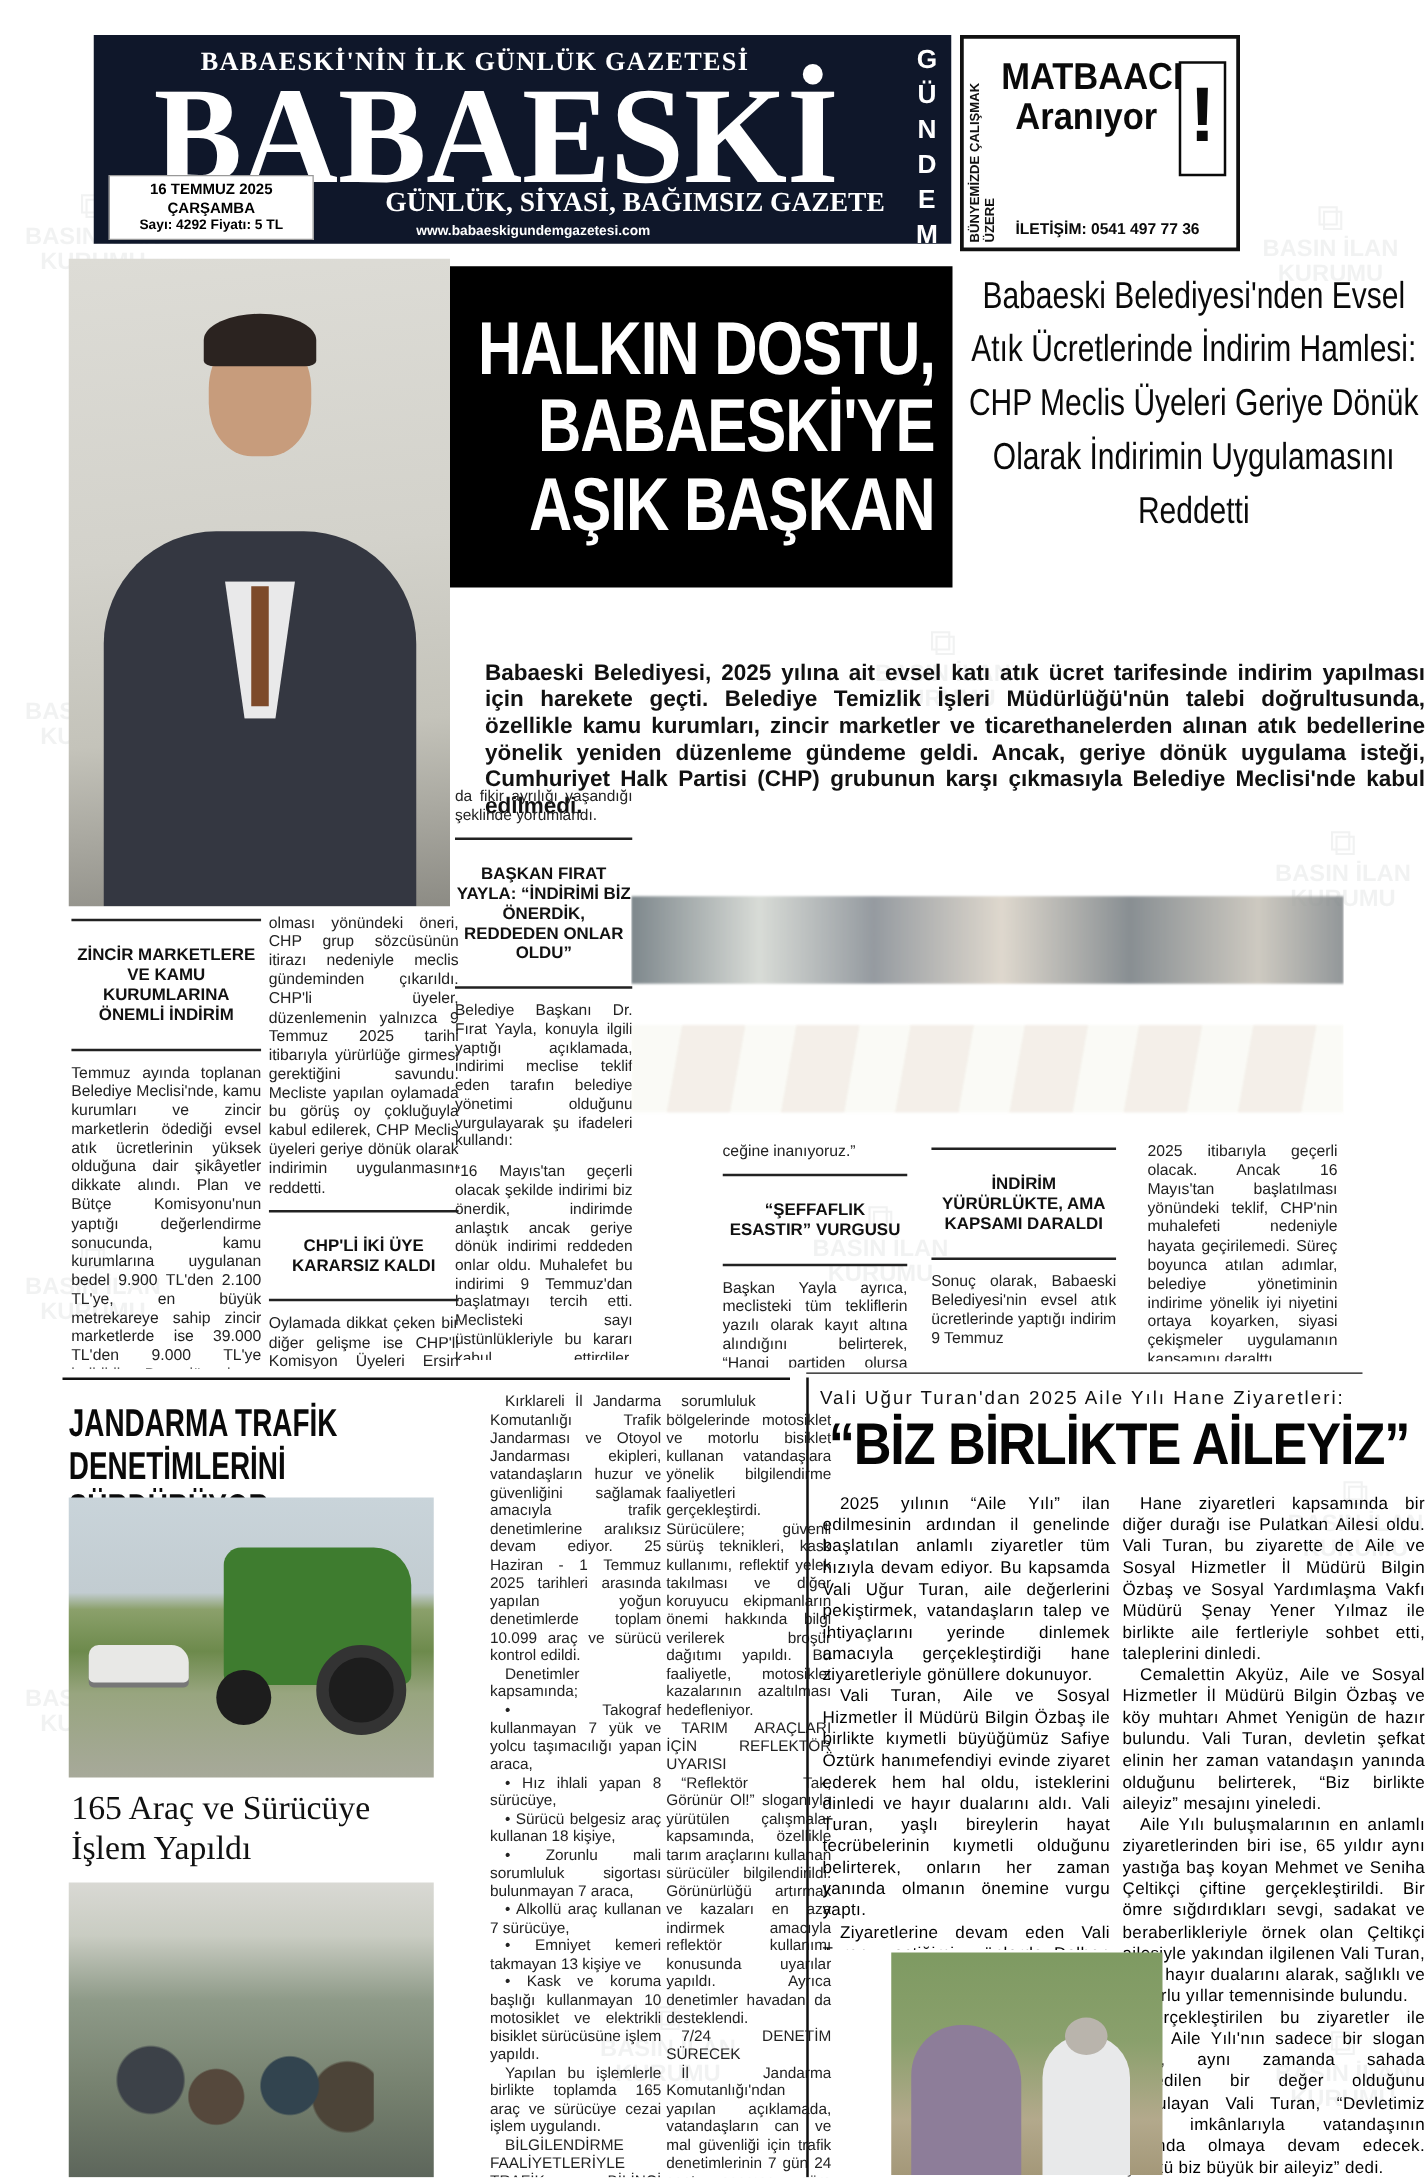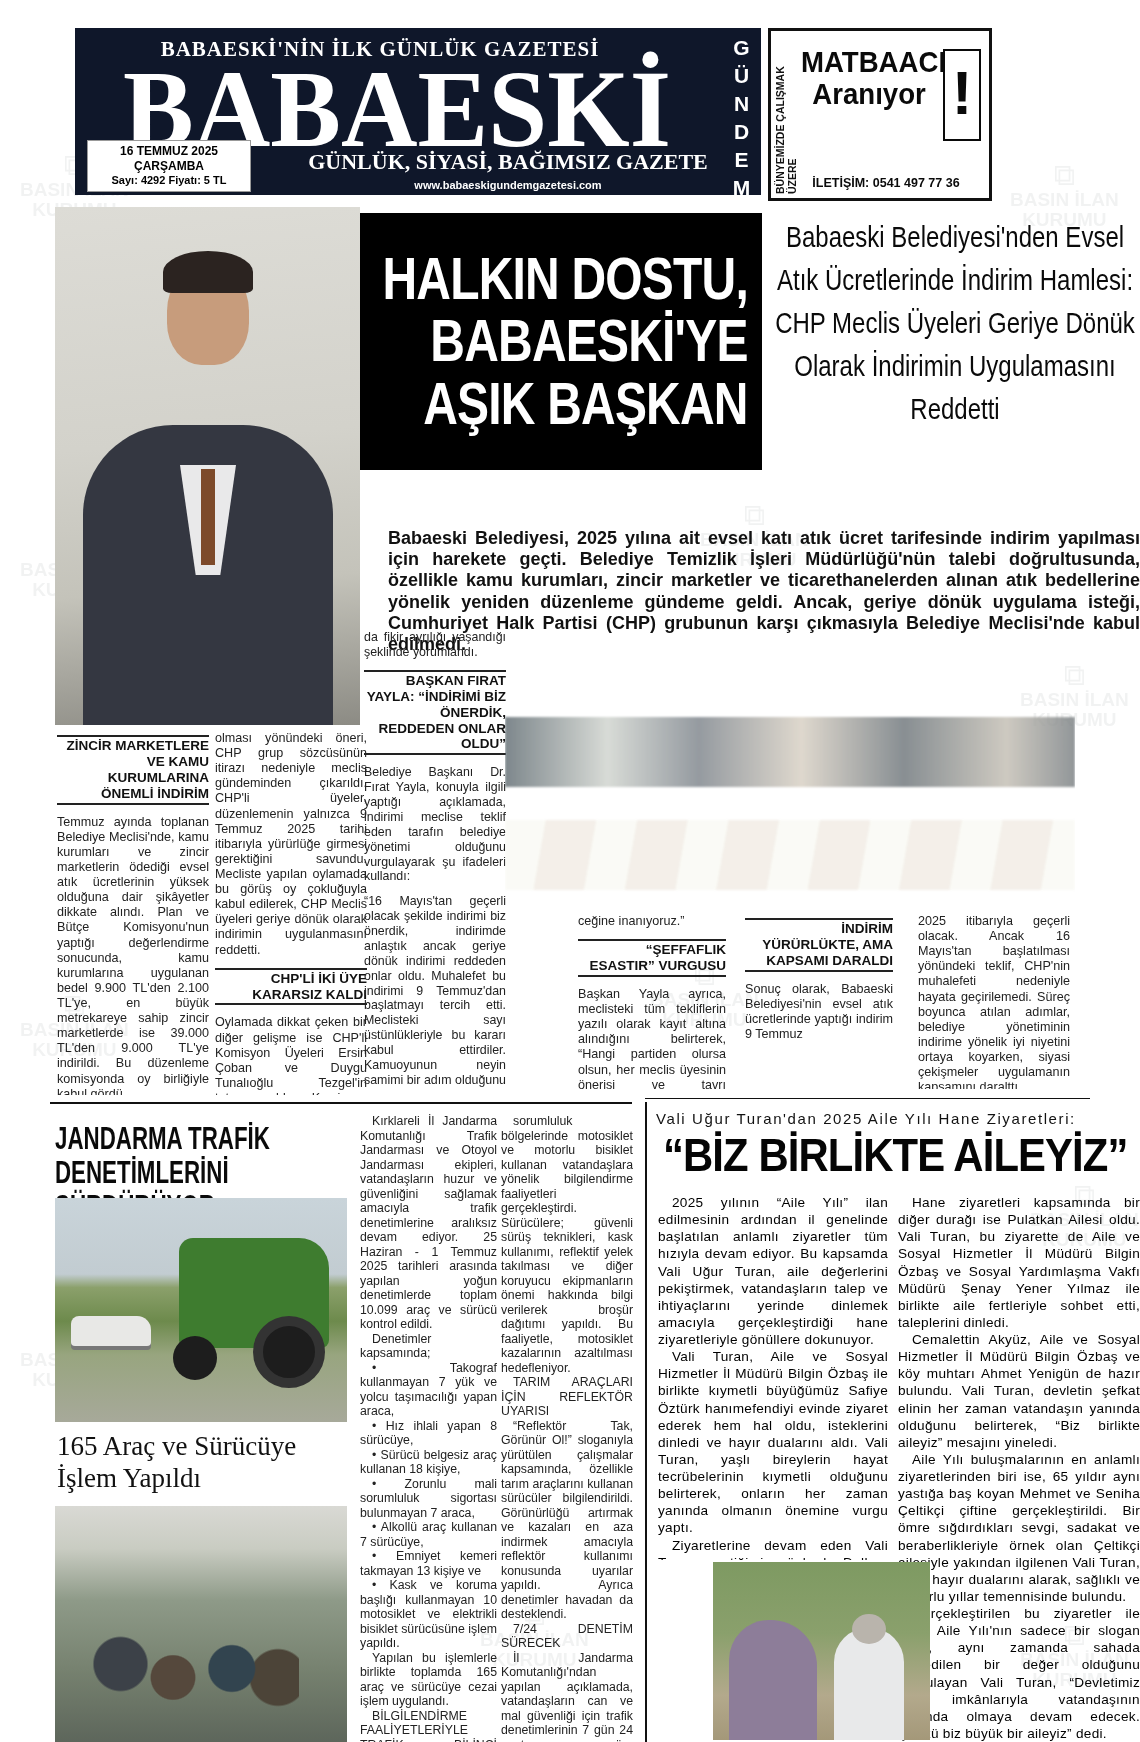--- a/index.html
+++ b/index.html
@@ -12,21 +12,21 @@
   .wm .cube{display:block;font-size:30px;font-weight:normal;line-height:1;}
   
   #masthead{left:75px;top:28px;width:686px;height:167px;background:#0f172a;z-index:2;}
   #m-tagline{left:40px;top:9px;width:530px;text-align:center;color:#fff;
              font-family:"Liberation Serif",serif;font-weight:bold;font-size:21px;letter-spacing:1px;}
   #m-title{left:2px;top:26px;width:640px;text-align:center;color:#fff;
            font-family:"Liberation Serif",serif;font-weight:bold;font-size:106px;line-height:1;
            letter-spacing:0px;transform:scaleY(1.04);transform-origin:top;}
   #m-subtitle{left:218px;bottom:20px;width:430px;text-align:center;color:#fff;
               font-family:"Liberation Serif",serif;font-weight:bold;font-size:22px;}
-  #m-web{left:258px;bottom:4px;width:350px;text-align:center;color:#fff;font-size:11px;font-weight:bold;}
+  #m-web{left:258px;bottom:4px;width:350px;color:#fff;font-size:11px;font-weight:bold;}
   #m-datebox{left:12px;bottom:3px;width:158px;background:#fff;color:#000;text-align:center;
              padding:3px 2px;border:1px solid #999;}
   #m-date1{font-size:12px;font-weight:bold;line-height:1.25;}
   #m-date2{font-size:11px;font-weight:bold;line-height:1.25;}
   #m-gundem{right:8px;top:8px;height:152px;color:#fff;font-weight:bold;font-size:21px;
             writing-mode:vertical-lr;text-orientation:upright;letter-spacing:5px;}
   
   #adbox{left:768px;top:28px;width:218px;height:167px;background:#fff;border:3px solid #111;z-index:2;}
   #ad-side{left:3px;top:4px;bottom:4px;font-size:10.5px;font-weight:bold;color:#111;
            writing-mode:vertical-rl;transform:rotate(180deg);}
@@ -42,22 +42,22 @@
             padding-right:14px;box-sizing:border-box;}
   .hl-line{color:#fff;font-weight:bold;font-size:60px;line-height:1.04;white-space:nowrap;
            transform:scaleX(.8);transform-origin:100% 50%;letter-spacing:-1px;}
   #right-headline{left:770px;top:216px;width:370px;height:258px;z-index:1;}
   #right-headline .inner{width:125%;transform:scaleX(.8);transform-origin:0 0;
            font-size:30px;line-height:1.43;text-align:center;color:#0a0a0a;letter-spacing:0;}
   #lead{left:388px;top:528px;width:752px;font-weight:bold;font-size:18px;line-height:1.18;
         text-align:justify;color:#111;z-index:1;}
   .bodycol{font-size:12.6px;line-height:1.2;text-align:justify;color:#222;z-index:1;overflow:hidden;}
   .bodycol p{margin:0 0 10px 0;}
-  .colhead{font-weight:bold;font-size:13.5px;line-height:1.18;color:#111;text-align:right;
-           border-top:2px solid #222;border-bottom:2px solid #222;padding:1px 0;margin:4px 0 10px 0;}
+  .colhead{font-weight:bold;font-size:13.5px;line-height:1.18;color:#111;text-align:center;
+           border-top:2px solid #222;border-bottom:2px solid #222;padding:19px 0;margin:4px 0 10px 0;}
   #col1{left:57px;top:731px;width:152px;height:364px;}
   #col2{left:215px;top:731px;width:152px;height:364px;}
   #col3{left:364px;top:630px;width:142px;height:458px;font-size:12.4px;}
   #colB{left:578px;top:914px;width:148px;height:180px;}
   #colC{left:745px;top:914px;width:148px;height:180px;}
   #colD{left:918px;top:914px;width:152px;height:175px;}
   
   .photo{z-index:3;overflow:hidden;}
   #mayor-photo{left:55px;top:207px;width:305px;height:518px;
      background:linear-gradient(175deg,#dddcd6 0%,#d3d2cb 45%,#c4c3ba 72%,#8c8b84 100%);}
@@ -105,21 +105,21 @@
   .rule{background:#111;z-index:1;}
   #hrule-left{left:50px;top:1102px;width:582px;height:2px;}
   #hrule-right{left:645px;top:1098px;width:445px;height:1px;}
   #vrule{left:645px;top:1102px;width:2px;height:640px;}
   
   #jheadline{left:55px;top:1122px;width:300px;}
   #jheadline .inner{width:139%;transform:scaleX(.72);transform-origin:0 0;font-size:31px;font-weight:bold;
                     line-height:1.1;color:#0a0a0a;letter-spacing:0;}
   #jsubhead{left:57px;top:1430px;width:292px;font-family:"Liberation Serif",serif;font-size:27px;
             line-height:1.2;color:#111;}
-  .jcol{font-size:12.3px;line-height:1.18;text-align:justify;color:#222;overflow:hidden;}
+  .jcol{font-size:12.3px;line-height:1.18;text-align:justify;color:#222;overflow:hidden;margin-left:32px;}
   .jcol p{margin:0;text-indent:12px;}
   #jcol1{left:360px;top:1114px;width:137px;height:628px;}
   #jcol2{left:501px;top:1114px;width:132px;height:628px;}
   
   #vkicker{left:656px;top:1110px;width:484px;font-size:15px;letter-spacing:1.6px;color:#111;
            white-space:nowrap;font-weight:normal;}
   #vheadline{left:652px;top:1130px;width:488px;}
   #vheadline .inner{width:112%;transform:scaleX(.89);transform-origin:0 0;font-size:47px;font-weight:bold;
                     line-height:1.05;color:#050505;text-align:center;letter-spacing:-1px;}
   .vcol{font-size:13.6px;line-height:1.26;text-align:justify;color:#000000;overflow:hidden;letter-spacing:.3px;}

